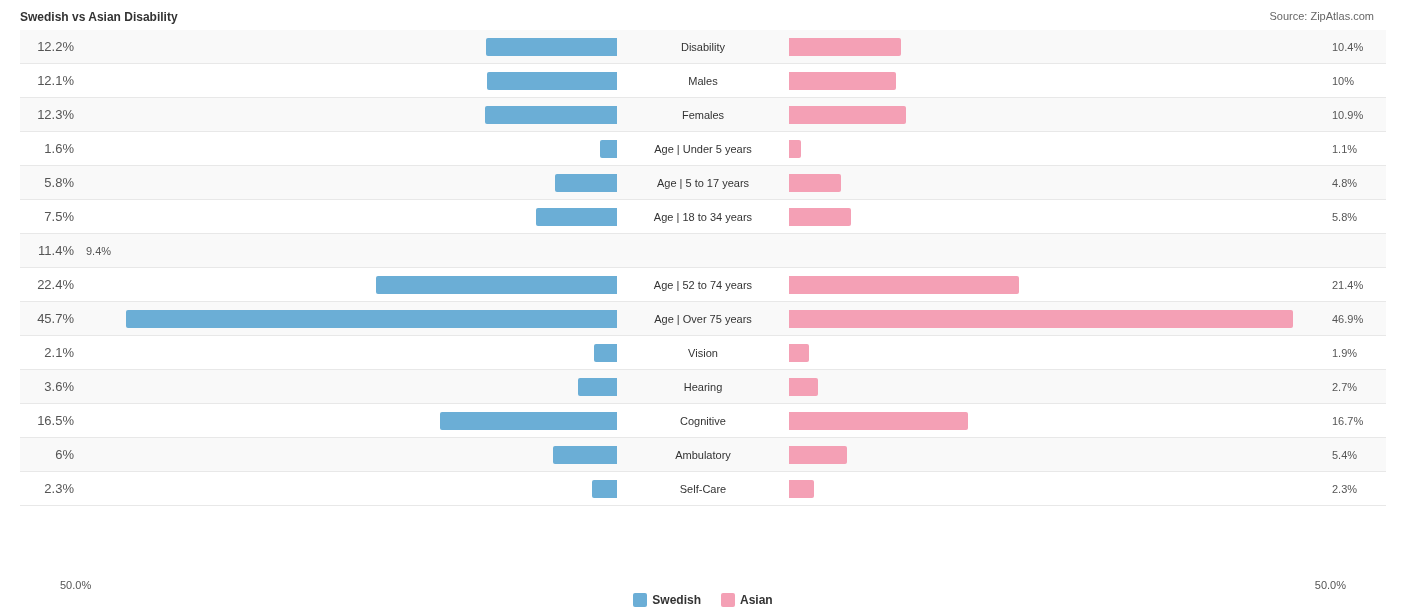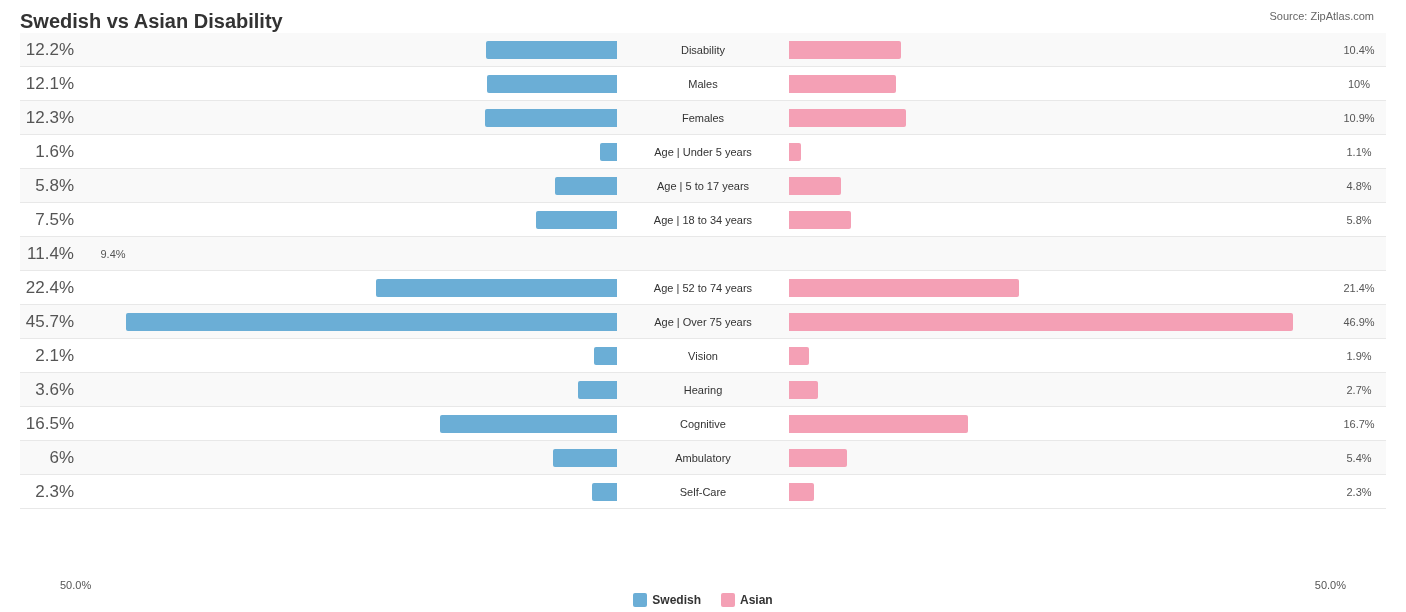--- a/index.html
+++ b/index.html
@@ -10,23 +10,24 @@
       height: 612px;
       overflow: hidden;
     }
     .chart-container {
       width: 1406px;
       height: 612px;
       padding: 10px 20px 40px 20px;
       position: relative;
     }
     .chart-title {
-      font-size: 20px;
+      font-size: 12px;
       font-weight: bold;
       color: #333;
+      margin-bottom: 6px;
     }
     .source {
       position: absolute;
       top: 10px;
       right: 32px;
       font-size: 11px;
       color: #666;
     }
     .chart-area {
       position: relative;
@@ -42,28 +43,28 @@
     }
     .row:nth-child(odd) {
       background: #f9f9f9;
     }
     .row:nth-child(even) {
       background: #fff;
     }
     .left-axis {
       width: 60px;
       text-align: right;
-      font-size: 17px;
+      font-size: 13px;
       color: #555;
       padding-right: 6px;
       flex-shrink: 0;
     }
     .right-axis {
       width: 60px;
-      text-align: center;
+      text-align: left;
       font-size: 11px;
       color: #555;
       padding-left: 6px;
       flex-shrink: 0;
     }
     .bars-wrapper {
       flex: 1;
       display: flex;
       align-items: center;
       position: relative;

